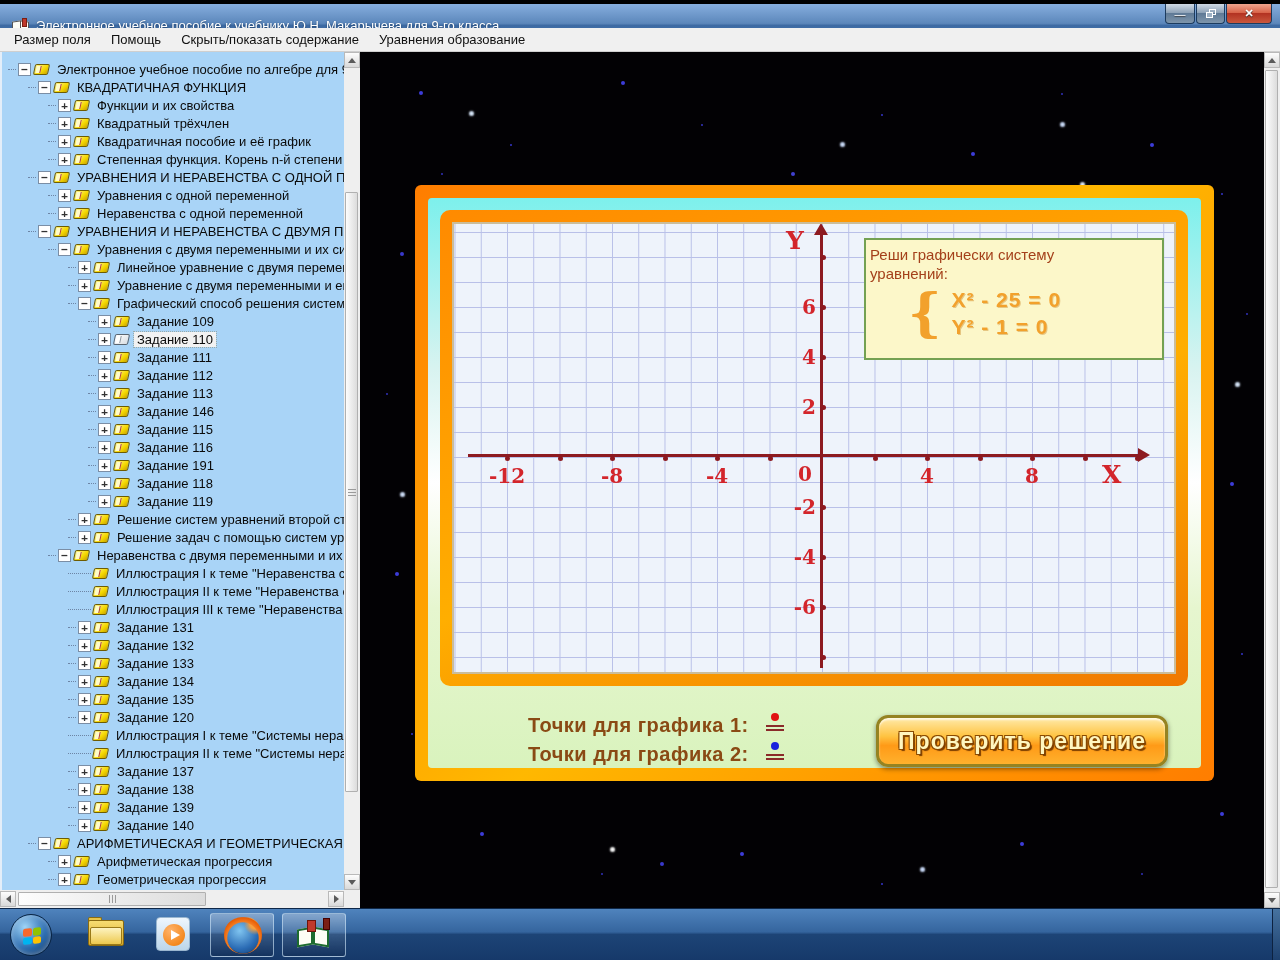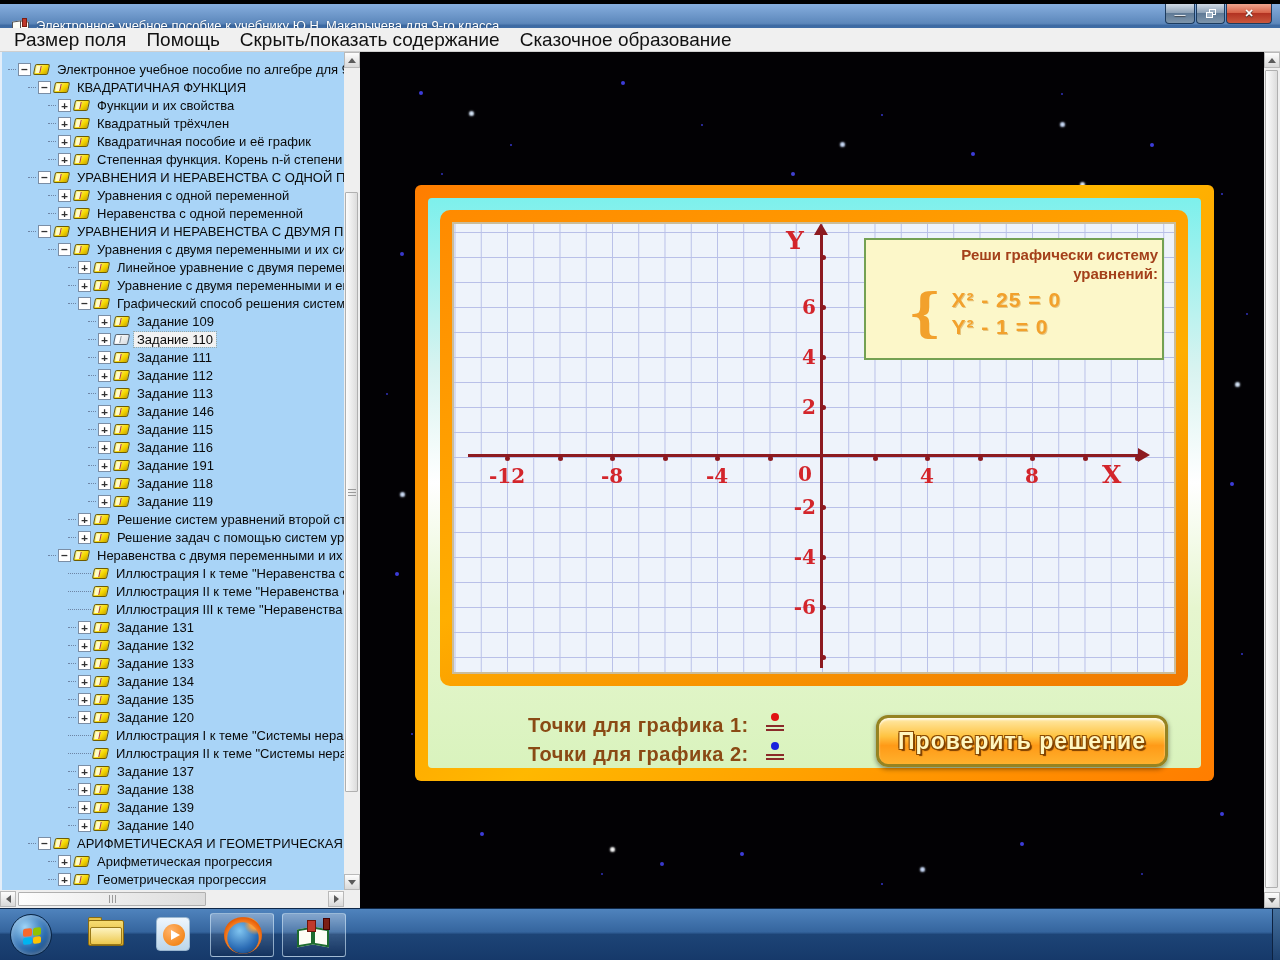--- a/index.html
+++ b/index.html
@@ -21,21 +21,21 @@
     border-radius:0 0 4px 4px;margin-left:1px;text-shadow:0 1px 1px #333}
   .wbtn.min{width:30px}.wbtn.max{width:29px}
   .wbtn.close{width:46px;background:linear-gradient(180deg,#f0a58e,#d9654b 45%,#b33322 50%,#c9573d);font-weight:bold}
   .restore-glyph{position:relative;width:10px;height:9px}
   .restore-glyph i{position:absolute;border:1px solid #fff;width:7px;height:6px;display:block}
   .restore-glyph i:first-child{left:3px;top:0}.restore-glyph i:last-child{left:0;top:3px;background:#9db0c3}
 
   
   .menubar{position:absolute;left:0;top:28px;width:1280px;height:24px;background:#f0f0f0;
     border-bottom:1px solid #cfcfcf;display:flex;align-items:center;padding-left:4px}
-  .menu-item{font-size:19px;color:#111;padding:2px 10px;white-space:nowrap}
+  .menu-item{font-size:13px;color:#111;padding:2px 10px;white-space:nowrap}
 
   
   .treepanel{position:absolute;left:0;top:52px;width:344px;height:838px;background:#a9d4f7;
     overflow:hidden;border-left:2px solid #e4eef9}
   .trow{height:18px;display:flex;align-items:center;white-space:nowrap;font-size:13px;color:#0a0a0a}
   .stub{display:inline-block;width:8px;border-top:1px dotted #6d85a5;margin-right:2px;flex:0 0 auto}
   .stub.wide{width:23px}
   .expander{display:inline-block;width:13px;height:13px;background:#fff;border:1px solid #7b8ea5;
     font:bold 11px/11px "DejaVu Sans Mono",monospace;color:#333;text-align:center;margin-right:3px;flex:0 0 auto}
   .bookicon{display:inline-block;width:15px;height:11px;margin-right:5px;flex:0 0 auto;position:relative;
@@ -97,21 +97,21 @@
     border-top:7px solid transparent;border-bottom:7px solid transparent}
   .y-axis{position:absolute;left:366px;top:10px;width:3px;height:434px;background:#8d1a20}
   .y-arrow{position:absolute;left:360px;top:-1px;width:0;height:0;border-bottom:12px solid #8d1a20;
     border-left:7px solid transparent;border-right:7px solid transparent}
   .tickdot{position:absolute;width:5px;height:5px;border-radius:50%;background:#8d1a20}
   .gnum{position:absolute;font:bold 20px "DejaVu Serif",serif;color:#d3252b;text-align:center;width:40px}
   .gaxis{position:absolute;font:bold 25px "DejaVu Serif",serif;color:#d3252b}
 
   .problem-box{position:absolute;left:410px;top:14px;width:300px;height:122px;background:#fcf7c9;
     border:2px solid #74a152;padding:6px 4px 0}
-  .pb-title{color:#a4401a;font-weight:bold;font-size:15px;text-align:right;line-height:1.25}
+  .pb-title{color:#a4401a;font-weight:normal;font-size:15px;text-align:left;line-height:1.25}
   .pb-eqs{display:flex;align-items:center;margin:2px 0 0 38px}
   .pb-brace{color:#f2a12c;font:bold 52px/52px "DejaVu Serif",serif;margin-right:10px}
   .pb-eq{color:#f2a12c;font:bold 21px/27px "Liberation Sans",sans-serif;letter-spacing:1px;
     text-shadow:1px 1px 0 rgba(190,110,0,.35);white-space:nowrap}
 
   .pts-label{position:absolute;color:#8a4a14;font-weight:bold;font-size:20px;letter-spacing:.5px}
   .pts1{left:100px;top:516px}.pts2{left:100px;top:545px}
   .marker{position:absolute;width:22px;height:24px}
   .m1{left:336px;top:513px}.m2{left:336px;top:542px}
   .marker .dot{position:absolute;left:7px;top:2px;width:8px;height:8px;border-radius:50%}
@@ -183,21 +183,21 @@
           </span>
         </div>
       <div class="wbtn close">✕</div>
     </div>
   </div>
 
   <div class="menubar">
       <span class="menu-item">Размер поля</span>
       <span class="menu-item">Помощь</span>
       <span class="menu-item">Скрыть/показать содержание</span>
-      <span class="menu-item">Сказочное образование</span>
+      <span class="menu-item">Уравнения образование</span>
     </div>
 
   <div class="treepanel">
     <div style="padding-top:8px">
         <div class="trow" style="padding-left: 6px;">
           <span class="stub"></span>
           <span class="expander">−</span>
           <span class="bookicon"></span>
           <span class="tlabel">Электронное учебное пособие по алгебре для 9-го класса</span>
         </div>

